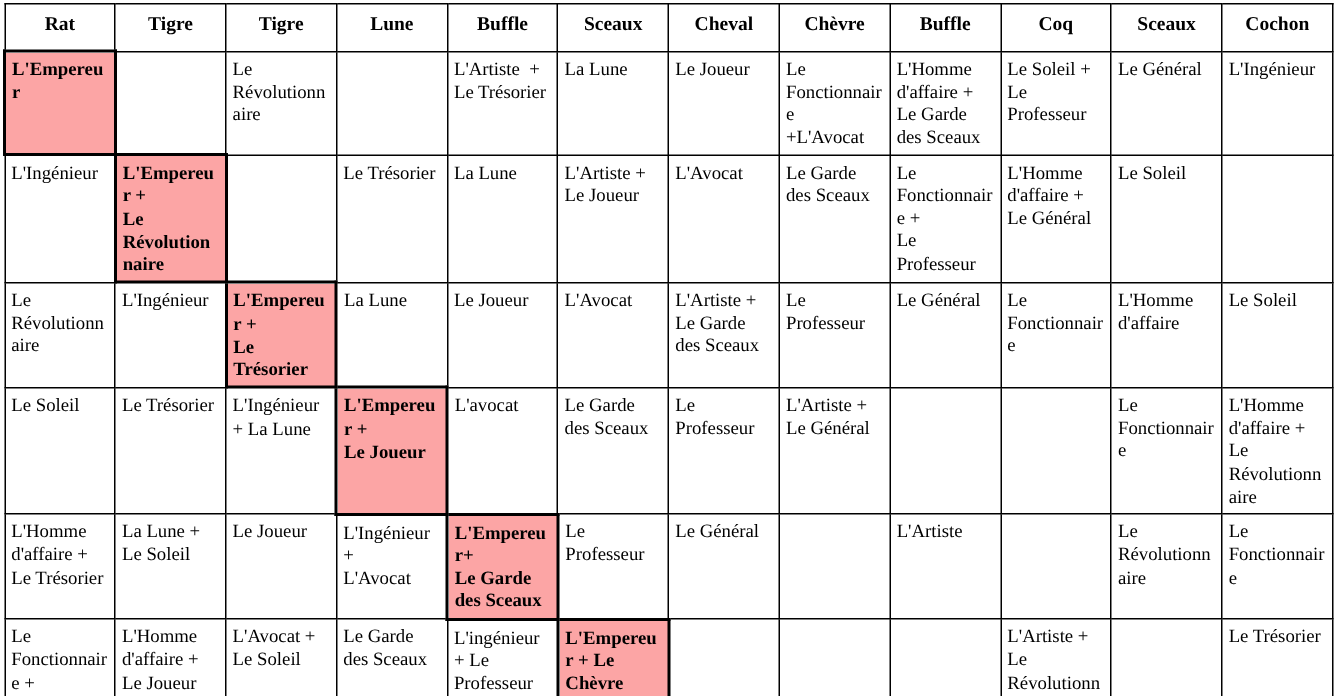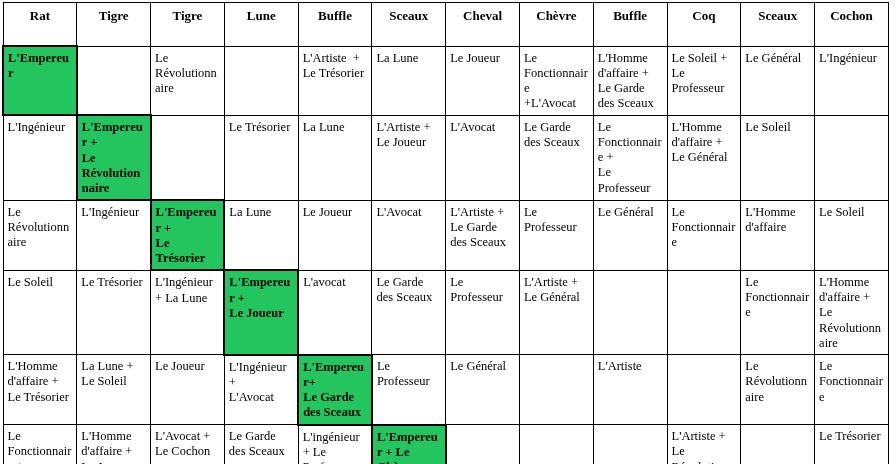--- a/index.html
+++ b/index.html
@@ -26,32 +26,32 @@
     font-size: 12.5px;
     line-height: 1.22;
     color: #000000;
     word-wrap: break-word;
     overflow: hidden;
   }
   #zodiac-table thead th {
     text-align: center;
     font-weight: bold;
     font-size: 13px;
-    padding: 4px 2px 20px 2px;
+    padding: 4px 2px 8px 2px;
     vertical-align: middle;
     height: 18px;
   }
   #zodiac-table tbody tr {
     height: 68px;
   }
   #zodiac-table tbody tr:first-child {
     height: 60px;
   }
   .cell-hl {
-    background: #22c55e;
+    background: #fca5a5;
     border: 2px solid #000000 !important;
     font-weight: bold;
     margin-left: 16px;
   }
   .txt {
     display: block;
     white-space: pre-wrap;
   }
 </style>
 </head>
@@ -298,21 +298,21 @@
           <span class="txt">Le Fonctionnaire +
 La Lune</span>
         </td>
         <td>
           <span class="txt">L'Homme
 d'affaire +
 Le Joueur</span>
         </td>
         <td>
           <span class="txt">L'Avocat +
-Le Cochon</span>
+Le Soleil</span>
         </td>
         <td>
           <span class="txt">Le Garde
 des Sceaux</span>
         </td>
         <td>
           <span class="txt">L'ingénieur
 + Le Professeur</span>
         </td>
         <td class="cell-hl">

